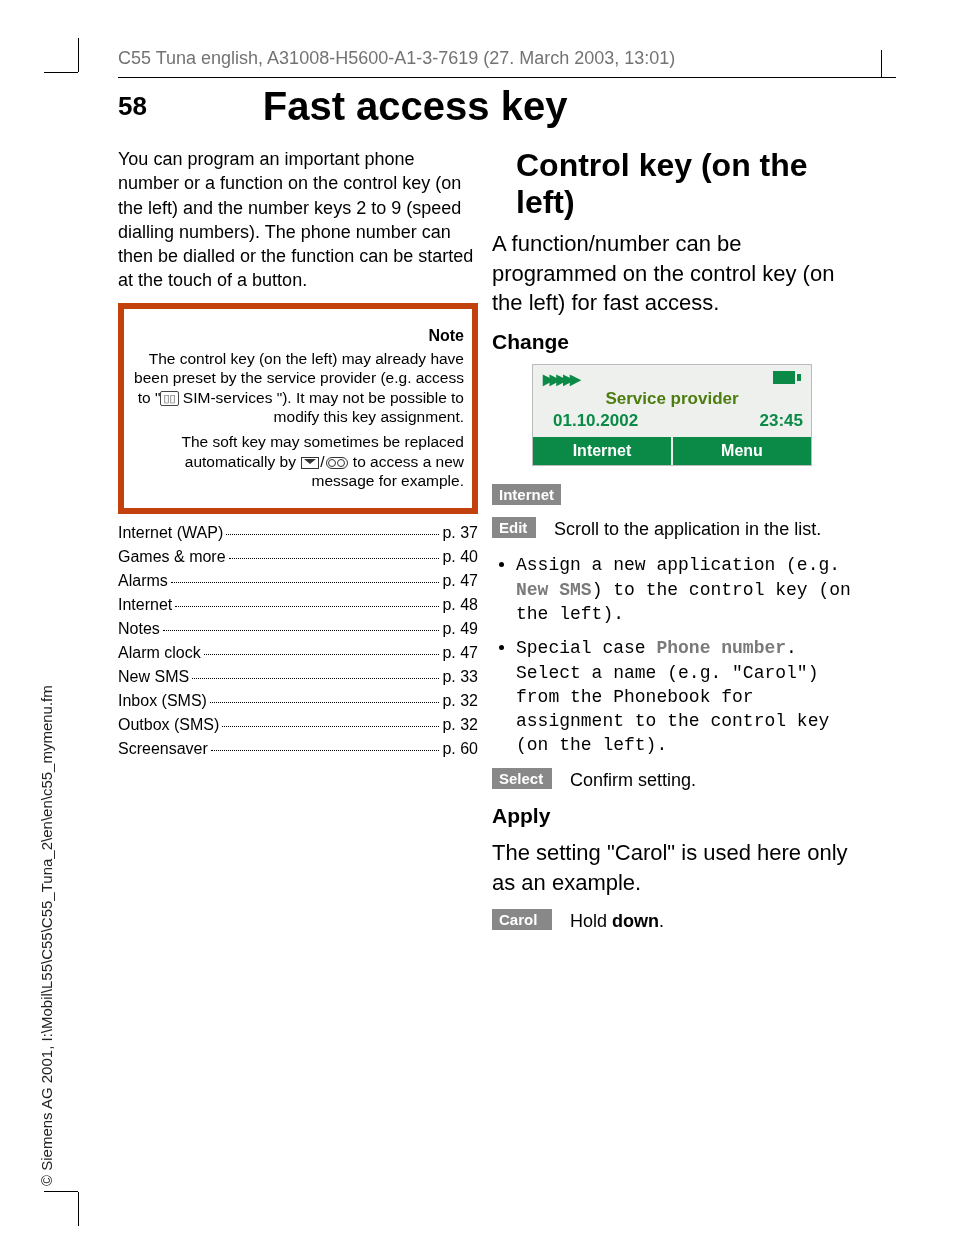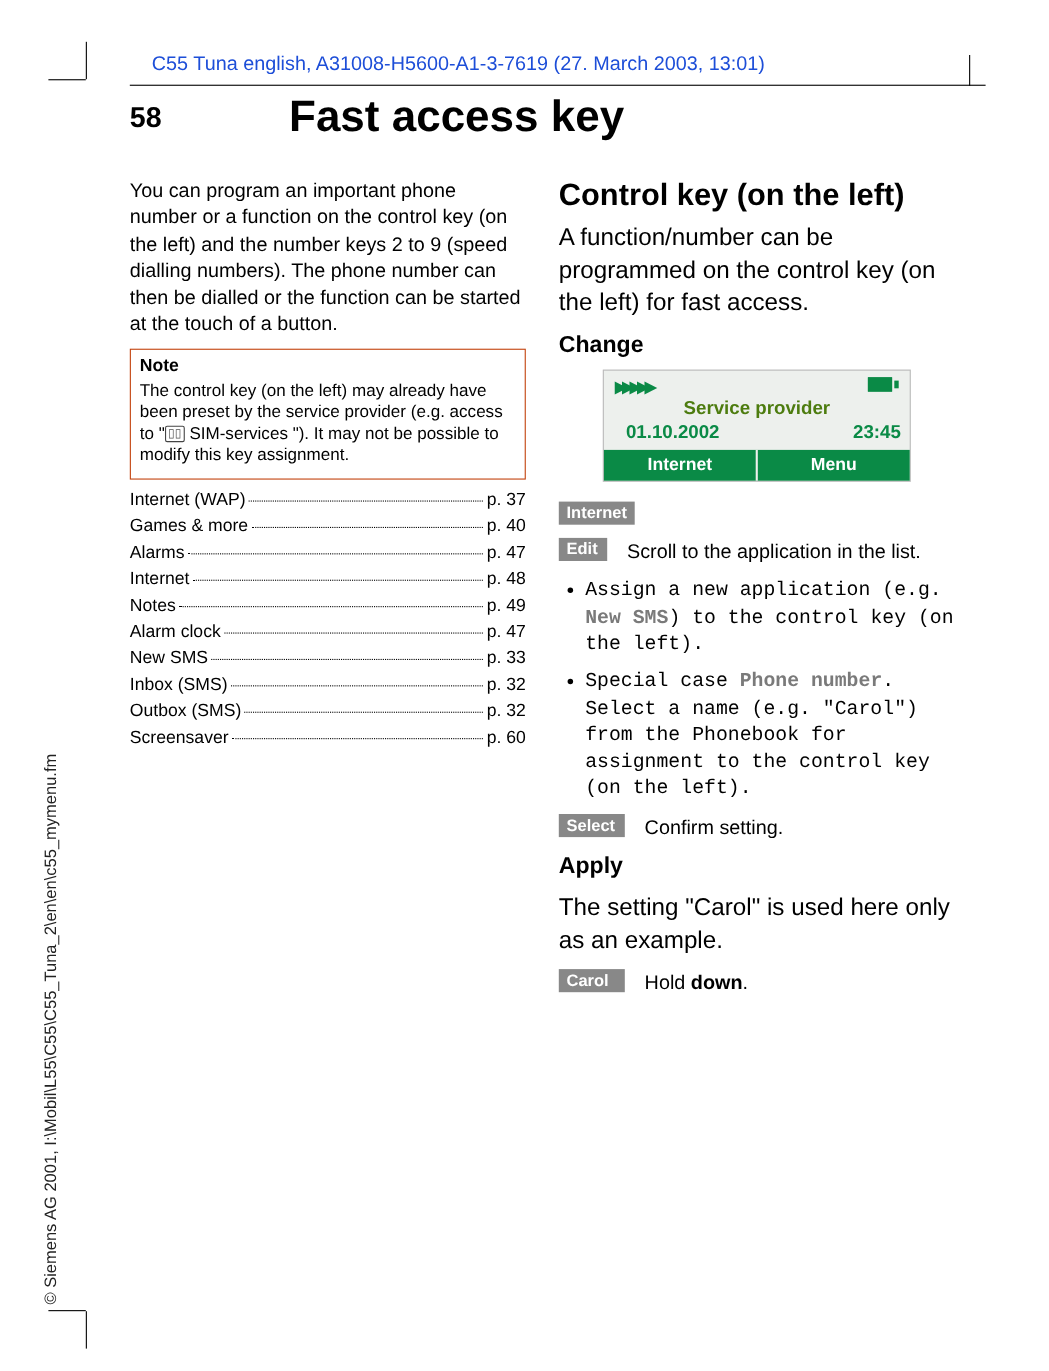--- a/index.html
+++ b/index.html
@@ -22,46 +22,46 @@
     left: 55px;
     bottom: 60px;
     transform: rotate(-90deg);
     transform-origin: left bottom;
     font-size: 15px;
     white-space: nowrap;
     color: #222;
   }
   .docline {
     font-size: 18px;
-    margin: 10px 0 8px 80px;
-    color: #1d4ed8;
+    margin: 10px 0 8px 60px;
+    color: #737373;
   }
   hr.topline { border:none; border-top:1.5px solid #000; margin:0 0 6px 60px;}
-  .page-header { margin-left:60px; margin-bottom:32px; }
+  .page-header { margin-left:60px; margin-bottom:18px; }
   .page-number { font-weight:bold; font-size:26px; display:inline-block; width:80px; vertical-align:middle;}
   .page-title { font-weight:bold; font-size:40px; display:inline-block; vertical-align:middle; margin-left:60px;}
-  .columns { display:flex; gap:30px; margin-left:60px; }
+  .columns { display:flex; gap:14px; margin-left:60px; }
   .col { width: 360px; }
   .intro { font-size:18px; line-height:1.35; margin-bottom:10px;}
-  .notebox { border:1px solid #c2410c; padding:6px 8px; margin-bottom:10px;}
+  .notebox { border:6px solid #c2410c; padding:18px 8px; margin-bottom:10px;text-align:right;}
   .notebox-title { font-weight:bold; font-size:16px; margin-bottom:4px;}
   .notebox-text { font-size:15.5px; line-height:1.25; margin-bottom:6px;}
   .sim-icon { display:inline-block; border:1px solid #444; border-radius:2px; padding:0 2px; font-size:11px; line-height:13px; vertical-align:middle; color:#555;}
   .msg-icon { display:inline-block; border:1.2px solid #333; width:18px; height:12px; vertical-align:middle; position:relative; margin:0 1px;}
   .msg-icon::after { content:""; position:absolute; left:2px; top:1px; width:0; height:0; border-left:6.5px solid transparent; border-right:6.5px solid transparent; border-top:5px solid #333;}
   .vm-icon { display:inline-block; border:1.2px solid #333; border-radius:8px; width:22px; height:12px; vertical-align:middle; position:relative; margin:0 1px;}
   .vm-icon::before,.vm-icon::after{content:"";position:absolute;width:6px;height:6px;border:1.2px solid #333;border-radius:50%;top:1.5px;}
   .vm-icon::before{left:1.5px;} .vm-icon::after{right:1.5px;}
   .avail { font-size:18px; margin:6px 0 8px 0;}
   .toc { font-size:16px;text-align:center; }
   .toc-row { display:flex; align-items:baseline; margin-bottom:6px;}
   .toc-label { white-space:nowrap; }
   .toc-dots { flex:1; border-bottom:1.5px dotted #000; margin:0 3px; position:relative; top:-3px;}
   .toc-page { white-space:nowrap; }
-  .section-title { font-weight:bold; font-size:28px; margin-bottom:8px;}
+  .section-title { font-weight:bold; font-size:32px; margin-bottom:8px;margin-left:24px;}
   .body-text { font-size:22px; line-height:1.35; margin-bottom:12px;}
   .subhead { font-weight:bold; font-size:21px; margin:8px 0 10px 0;}
   .phone-screen {
     width:280px; margin:0 auto 18px auto;
     border:1px solid #bbb; background:#edf0ed;
   }
   .ps-top { display:flex; justify-content:space-between; padding:6px 10px 2px 10px;}
   .sig-icon { color:#0a8a46; font-size:14px; letter-spacing:-4px; font-weight:bold;}
   .bat-icon { width:28px; height:13px; position:relative; }
   .bat-icon .body{position:absolute;left:0;top:0;width:22px;height:13px;border:1.5px solid #0a8a46;background:#0a8a46;}
@@ -100,20 +100,23 @@
 <div class="columns">
 
   <div class="col">
     <p class="intro">You can program an important phone number or a function on the control key (on the left) and the number keys 2 to 9 (speed dialling numbers). The phone number can then be dialled or the function can be started at the touch of a button.</p>
 
     <div class="notebox">
       <div class="notebox-title">Note</div>
       <p class="notebox-text">
         <span>The control key (on the left) may already have been preset by the service provider (e.g. access to "</span><span class="sim-icon">▯▯</span><span> SIM-services "). It may not be possible to modify this key assignment.</span>
       </p>
+      <p class="notebox-text" style="margin-bottom:0">
+        <span>The soft key may sometimes be replaced automatically by </span><span class="msg-icon"></span>/<span class="vm-icon"></span><span> to access a new message for example.</span>
+      </p>
     </div>
 
 
     <div class="toc">
       <div class="toc-row">
           <span class="toc-label">Internet (WAP)</span>
           <span class="toc-dots"></span>
           <span class="toc-page">p. 37</span>
         </div>
       <div class="toc-row">

